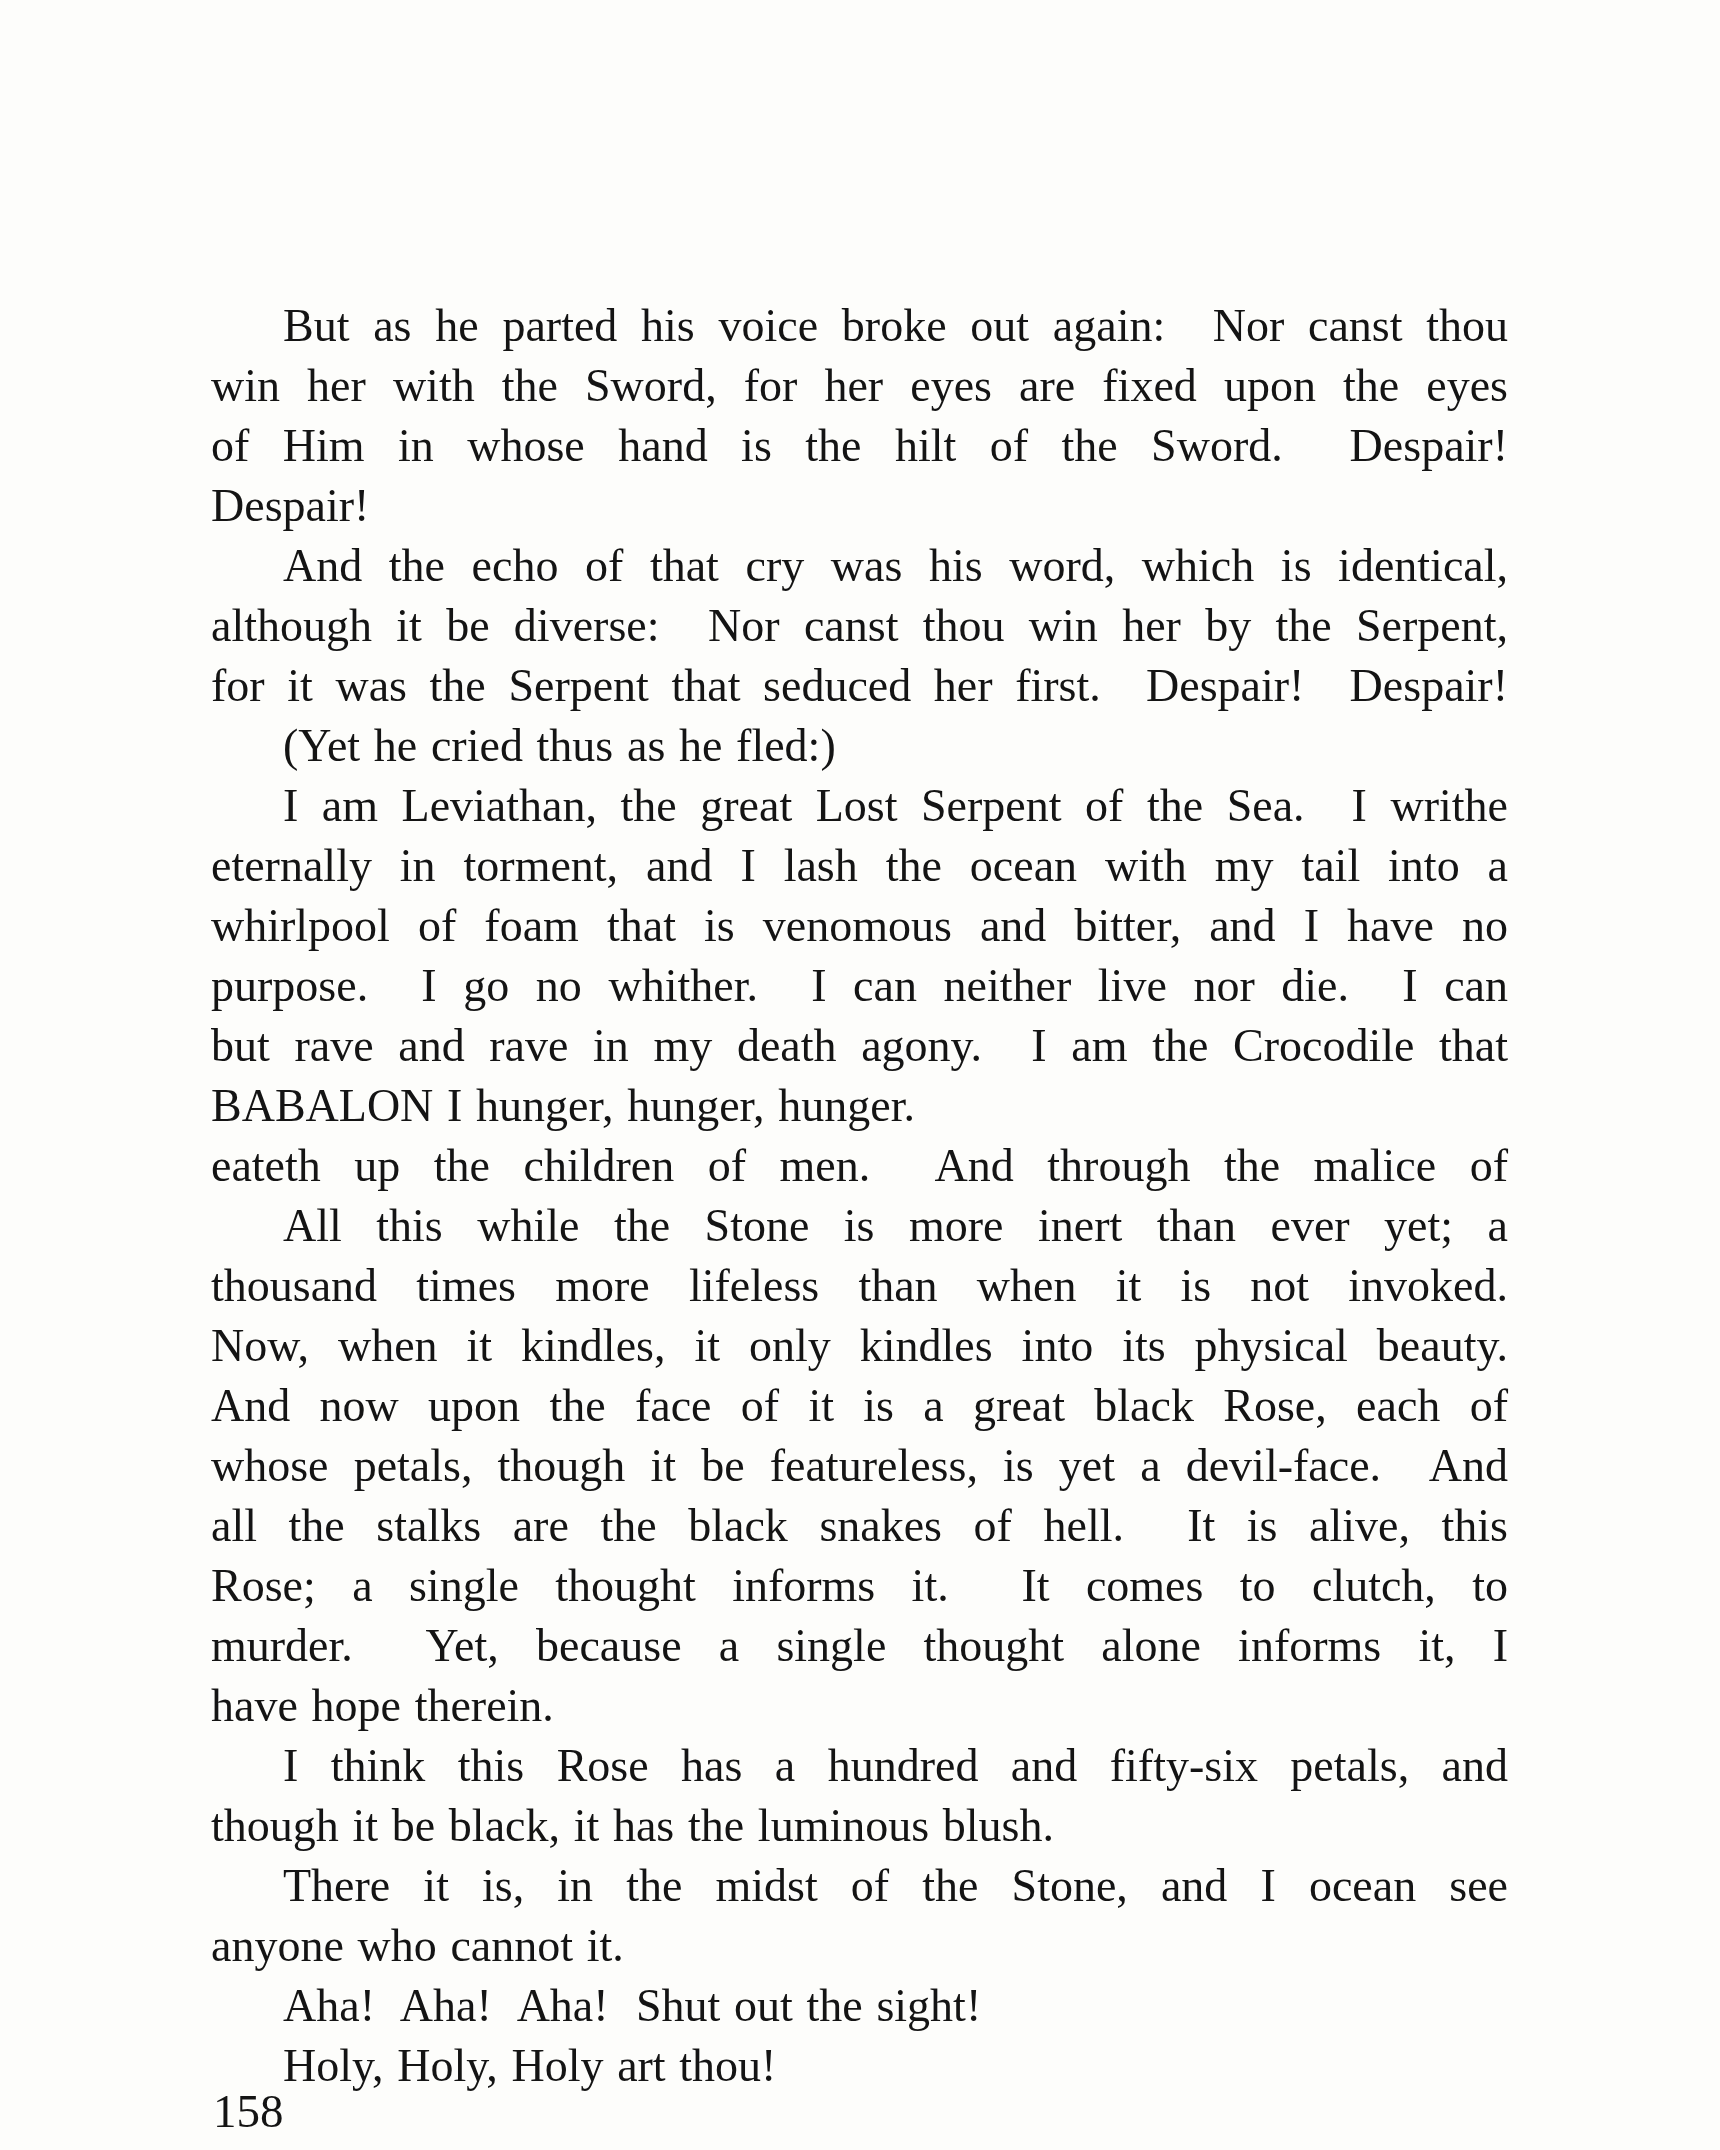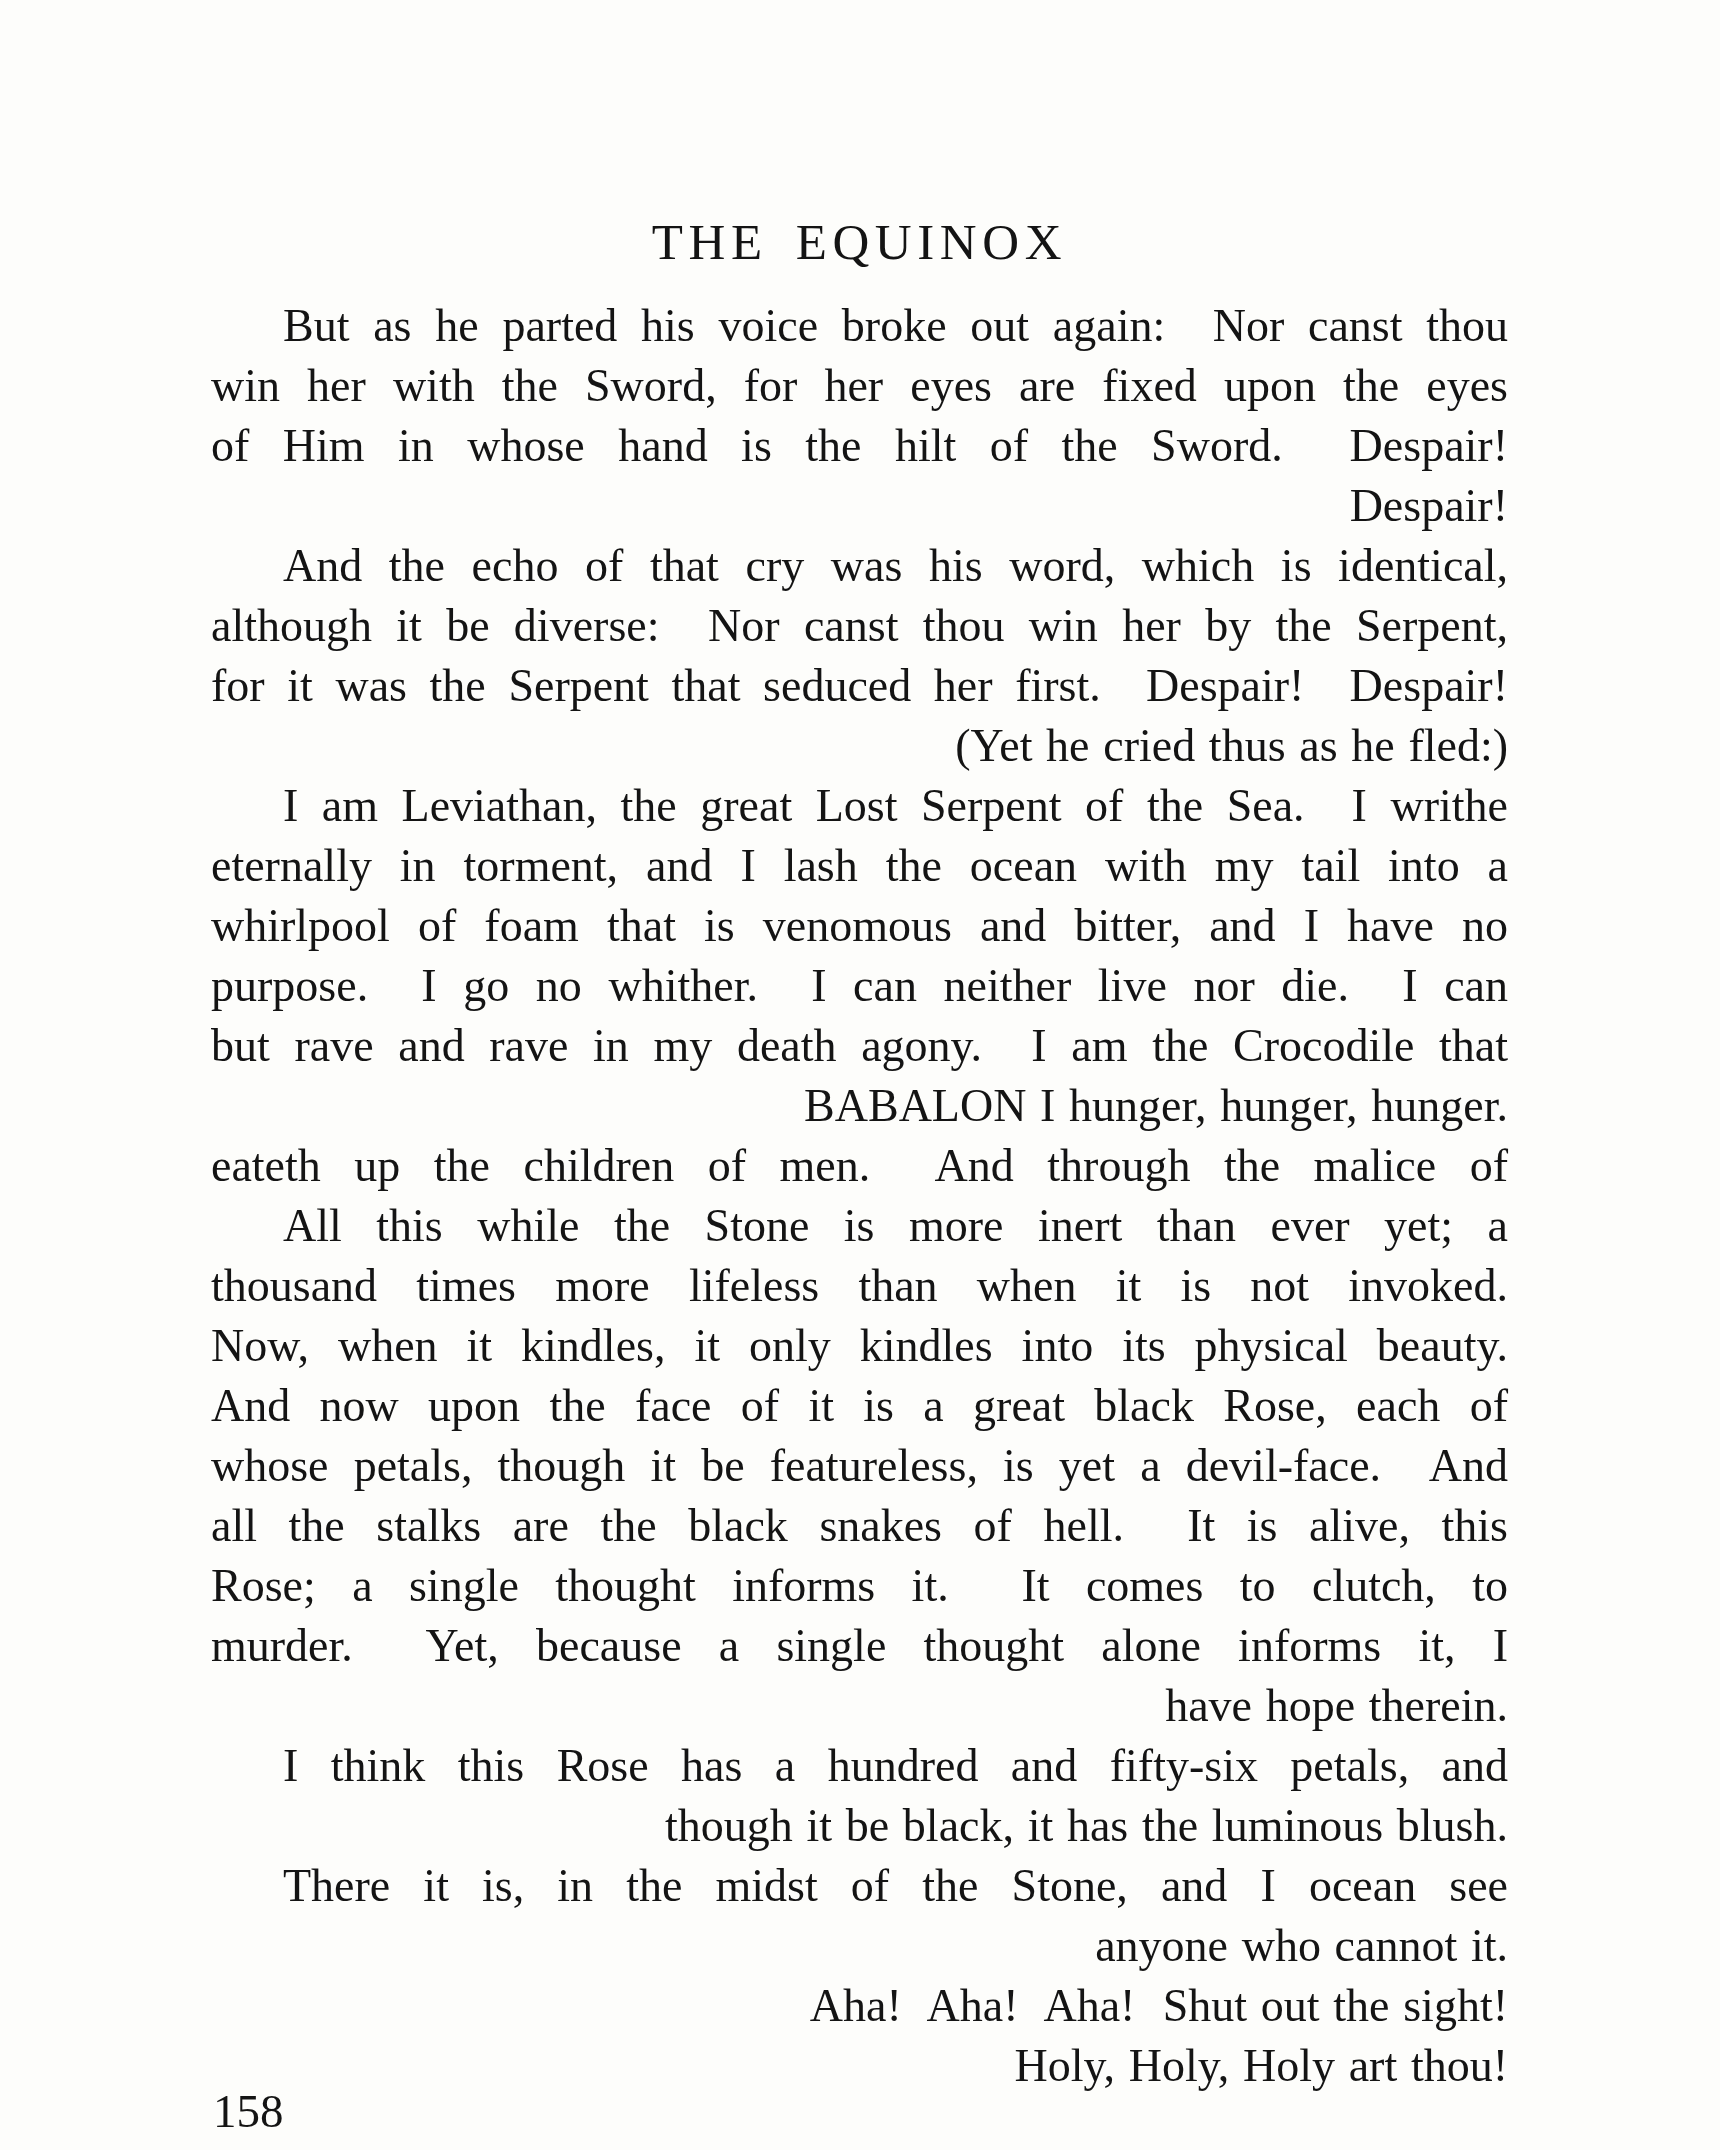--- a/index.html
+++ b/index.html
@@ -40,21 +40,21 @@
     left: 211px;
     top: 296px;
     width: 1297px;
     font-size: 46px;
     line-height: 60px;
     word-spacing: 2.2px;
   }
   .paragraph { margin: 0; }
   .line {
     width: 100%;
-    text-align: right;
+    text-align: left;
   }
   .line.j {
     text-align: justify;
     text-align-last: justify;
   }
   .line.indent {
     text-indent: 72px;
   }
   .page-number {
     position: absolute;
@@ -63,21 +63,20 @@
     font-size: 47px;
     line-height: 1.1;
     font-variant-numeric: oldstyle-nums;
     font-feature-settings: "onum" 1;
   }
 </style>
 </head>
 <body>
 
 <div class="page">
-  <div class="running-header">THE EQUINOX</div>
 
   <div class="text-block">
       <div class="paragraph">
         <div class="line j indent">But as he parted his voice broke out again:&nbsp; Nor canst thou</div>
         <div class="line j">win her with the Sword, for her eyes are fixed upon the eyes</div>
         <div class="line j">of Him in whose hand is the hilt of the Sword.&nbsp; Despair!</div>
         <div class="line">Despair!</div>
       </div>
       <div class="paragraph">
         <div class="line j indent">And the echo of that cry was his word, which is identical,</div>

